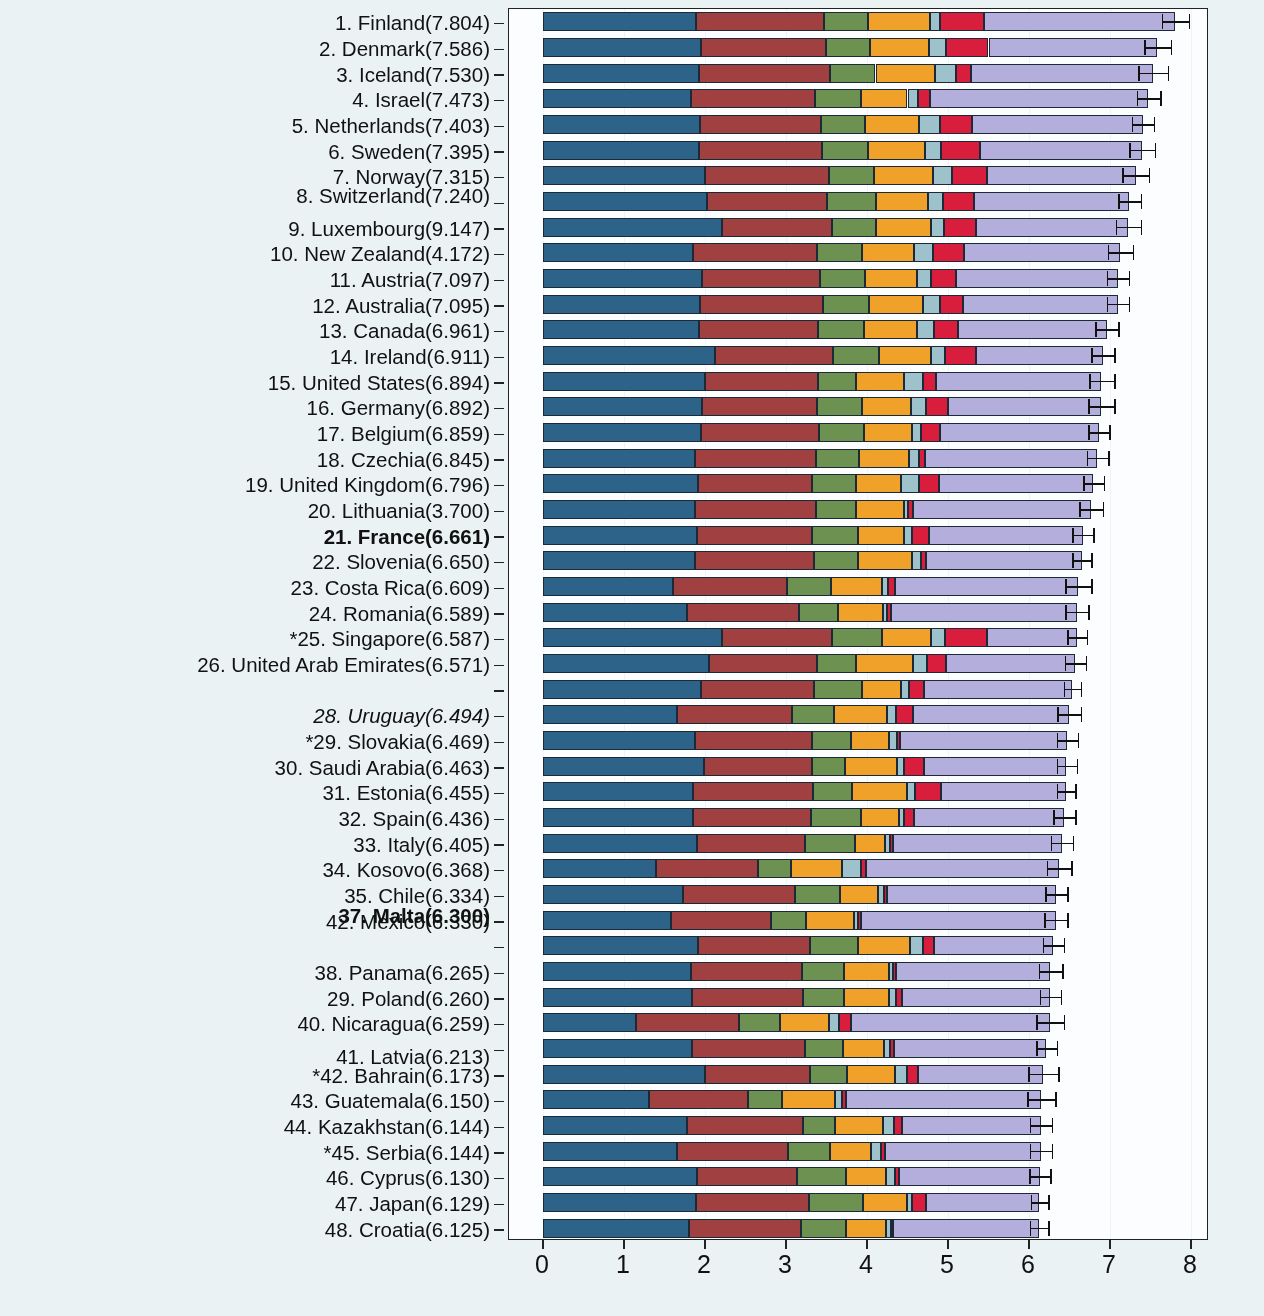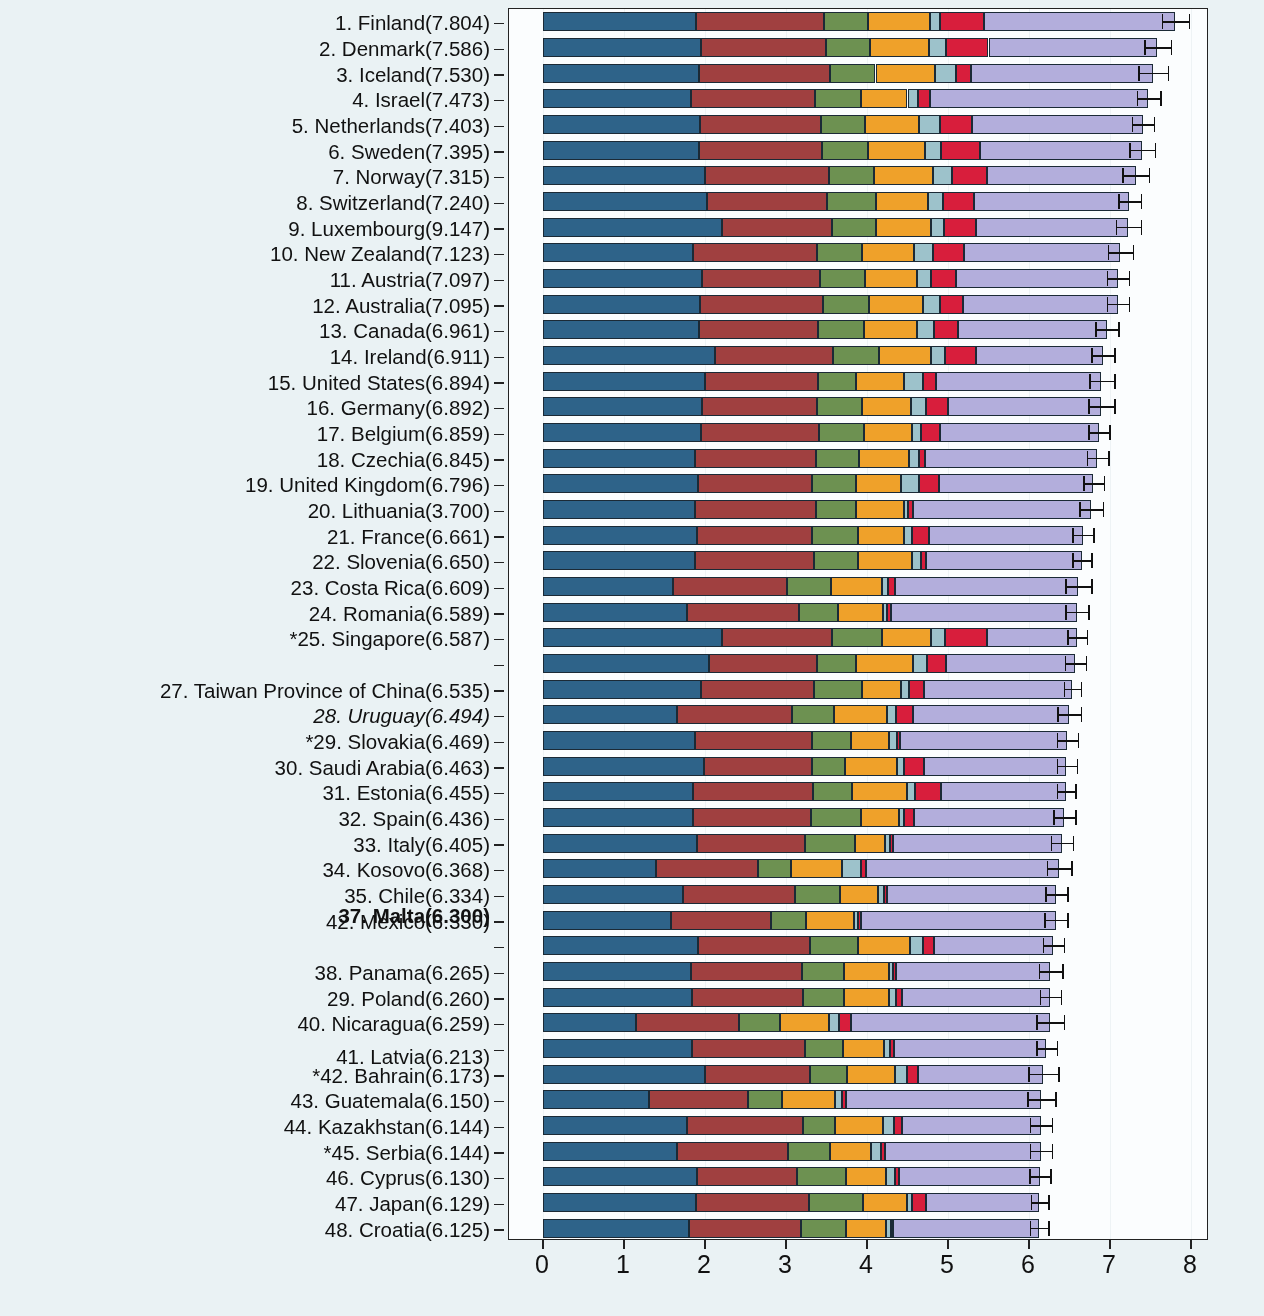--- a/index.html
+++ b/index.html
@@ -124,25 +124,25 @@
       <div class="row-label" style="top: 51.6667px;">3. Iceland(7.530)</div>
       <div class="tick-mark" style="top: 64.1667px;"></div>
       <div class="row-label" style="top: 77.3333px;">4. Israel(7.473)</div>
       <div class="tick-mark" style="top: 89.8333px;"></div>
       <div class="row-label" style="top: 103px;">5. Netherlands(7.403)</div>
       <div class="tick-mark" style="top: 115.5px;"></div>
       <div class="row-label" style="top: 128.667px;">6. Sweden(7.395)</div>
       <div class="tick-mark" style="top: 141.167px;"></div>
       <div class="row-label" style="top: 154.333px;">7. Norway(7.315)</div>
       <div class="tick-mark" style="top: 166.833px;"></div>
-      <div class="row-label" style="top: 180px;">8. Switzerland(7.240)</div>
+      <div class="row-label" style="top: 173px;">8. Switzerland(7.240)</div>
       <div class="tick-mark" style="top: 192.5px;"></div>
       <div class="row-label" style="top: 205.667px;">9. Luxembourg(9.147)</div>
       <div class="tick-mark" style="top: 218.167px;"></div>
-      <div class="row-label" style="top: 231.333px;">10. New Zealand(7.123)</div>
+      <div class="row-label" style="top: 231.333px;">10. New Zealand(4.172)</div>
       <div class="tick-mark" style="top: 243.833px;"></div>
       <div class="row-label" style="top: 257px;">11. Austria(7.097)</div>
       <div class="tick-mark" style="top: 269.5px;"></div>
       <div class="row-label" style="top: 282.667px;">12. Australia(7.095)</div>
       <div class="tick-mark" style="top: 295.167px;"></div>
       <div class="row-label" style="top: 308.333px;">13. Canada(6.961)</div>
       <div class="tick-mark" style="top: 320.833px;"></div>
       <div class="row-label" style="top: 334px;">14. Ireland(6.911)</div>
       <div class="tick-mark" style="top: 346.5px;"></div>
       <div class="row-label" style="top: 359.667px;">15. United States(6.894)</div>
@@ -150,32 +150,32 @@
       <div class="row-label" style="top: 385.333px;">16. Germany(6.892)</div>
       <div class="tick-mark" style="top: 397.833px;"></div>
       <div class="row-label" style="top: 411px;">17. Belgium(6.859)</div>
       <div class="tick-mark" style="top: 423.5px;"></div>
       <div class="row-label" style="top: 436.667px;">18. Czechia(6.845)</div>
       <div class="tick-mark" style="top: 449.167px;"></div>
       <div class="row-label" style="top: 462.333px;">19. United Kingdom(6.796)</div>
       <div class="tick-mark" style="top: 474.833px;"></div>
       <div class="row-label" style="top: 488px;">20. Lithuania(3.700)</div>
       <div class="tick-mark" style="top: 500.5px;"></div>
-      <div class="row-label" style="top: 513.667px;">21. France(6.661)</div>
+      <div class="row-label" style="top: 513.667px; font-weight: bold;">21. France(6.661)</div>
       <div class="tick-mark" style="top: 526.167px;"></div>
       <div class="row-label" style="top: 539.333px;">22. Slovenia(6.650)</div>
       <div class="tick-mark" style="top: 551.833px;"></div>
       <div class="row-label" style="top: 565px;">23. Costa Rica(6.609)</div>
       <div class="tick-mark" style="top: 577.5px;"></div>
       <div class="row-label" style="top: 590.667px;">24. Romania(6.589)</div>
       <div class="tick-mark" style="top: 603.167px;"></div>
       <div class="row-label" style="top: 616.333px;">*25. Singapore(6.587)</div>
       <div class="tick-mark" style="top: 628.833px;"></div>
+      <div class="row-label" style="top: 642px;">26. United Arab Emirates(6.571)</div>
       <div class="tick-mark" style="top: 654.5px;"></div>
-      <div class="row-label" style="top: 667.667px;">27. Taiwan Province of China(6.535)</div>
       <div class="tick-mark" style="top: 680.167px;"></div>
       <div class="row-label" style="top: 693.333px; font-style: italic;">28. Uruguay(6.494)</div>
       <div class="tick-mark" style="top: 705.833px;"></div>
       <div class="row-label" style="top: 719px;">*29. Slovakia(6.469)</div>
       <div class="tick-mark" style="top: 731.5px;"></div>
       <div class="row-label" style="top: 744.667px;">30. Saudi Arabia(6.463)</div>
       <div class="tick-mark" style="top: 757.167px;"></div>
       <div class="row-label" style="top: 770.333px;">31. Estonia(6.455)</div>
       <div class="tick-mark" style="top: 782.833px;"></div>
       <div class="row-label" style="top: 796px;">32. Spain(6.436)</div>

